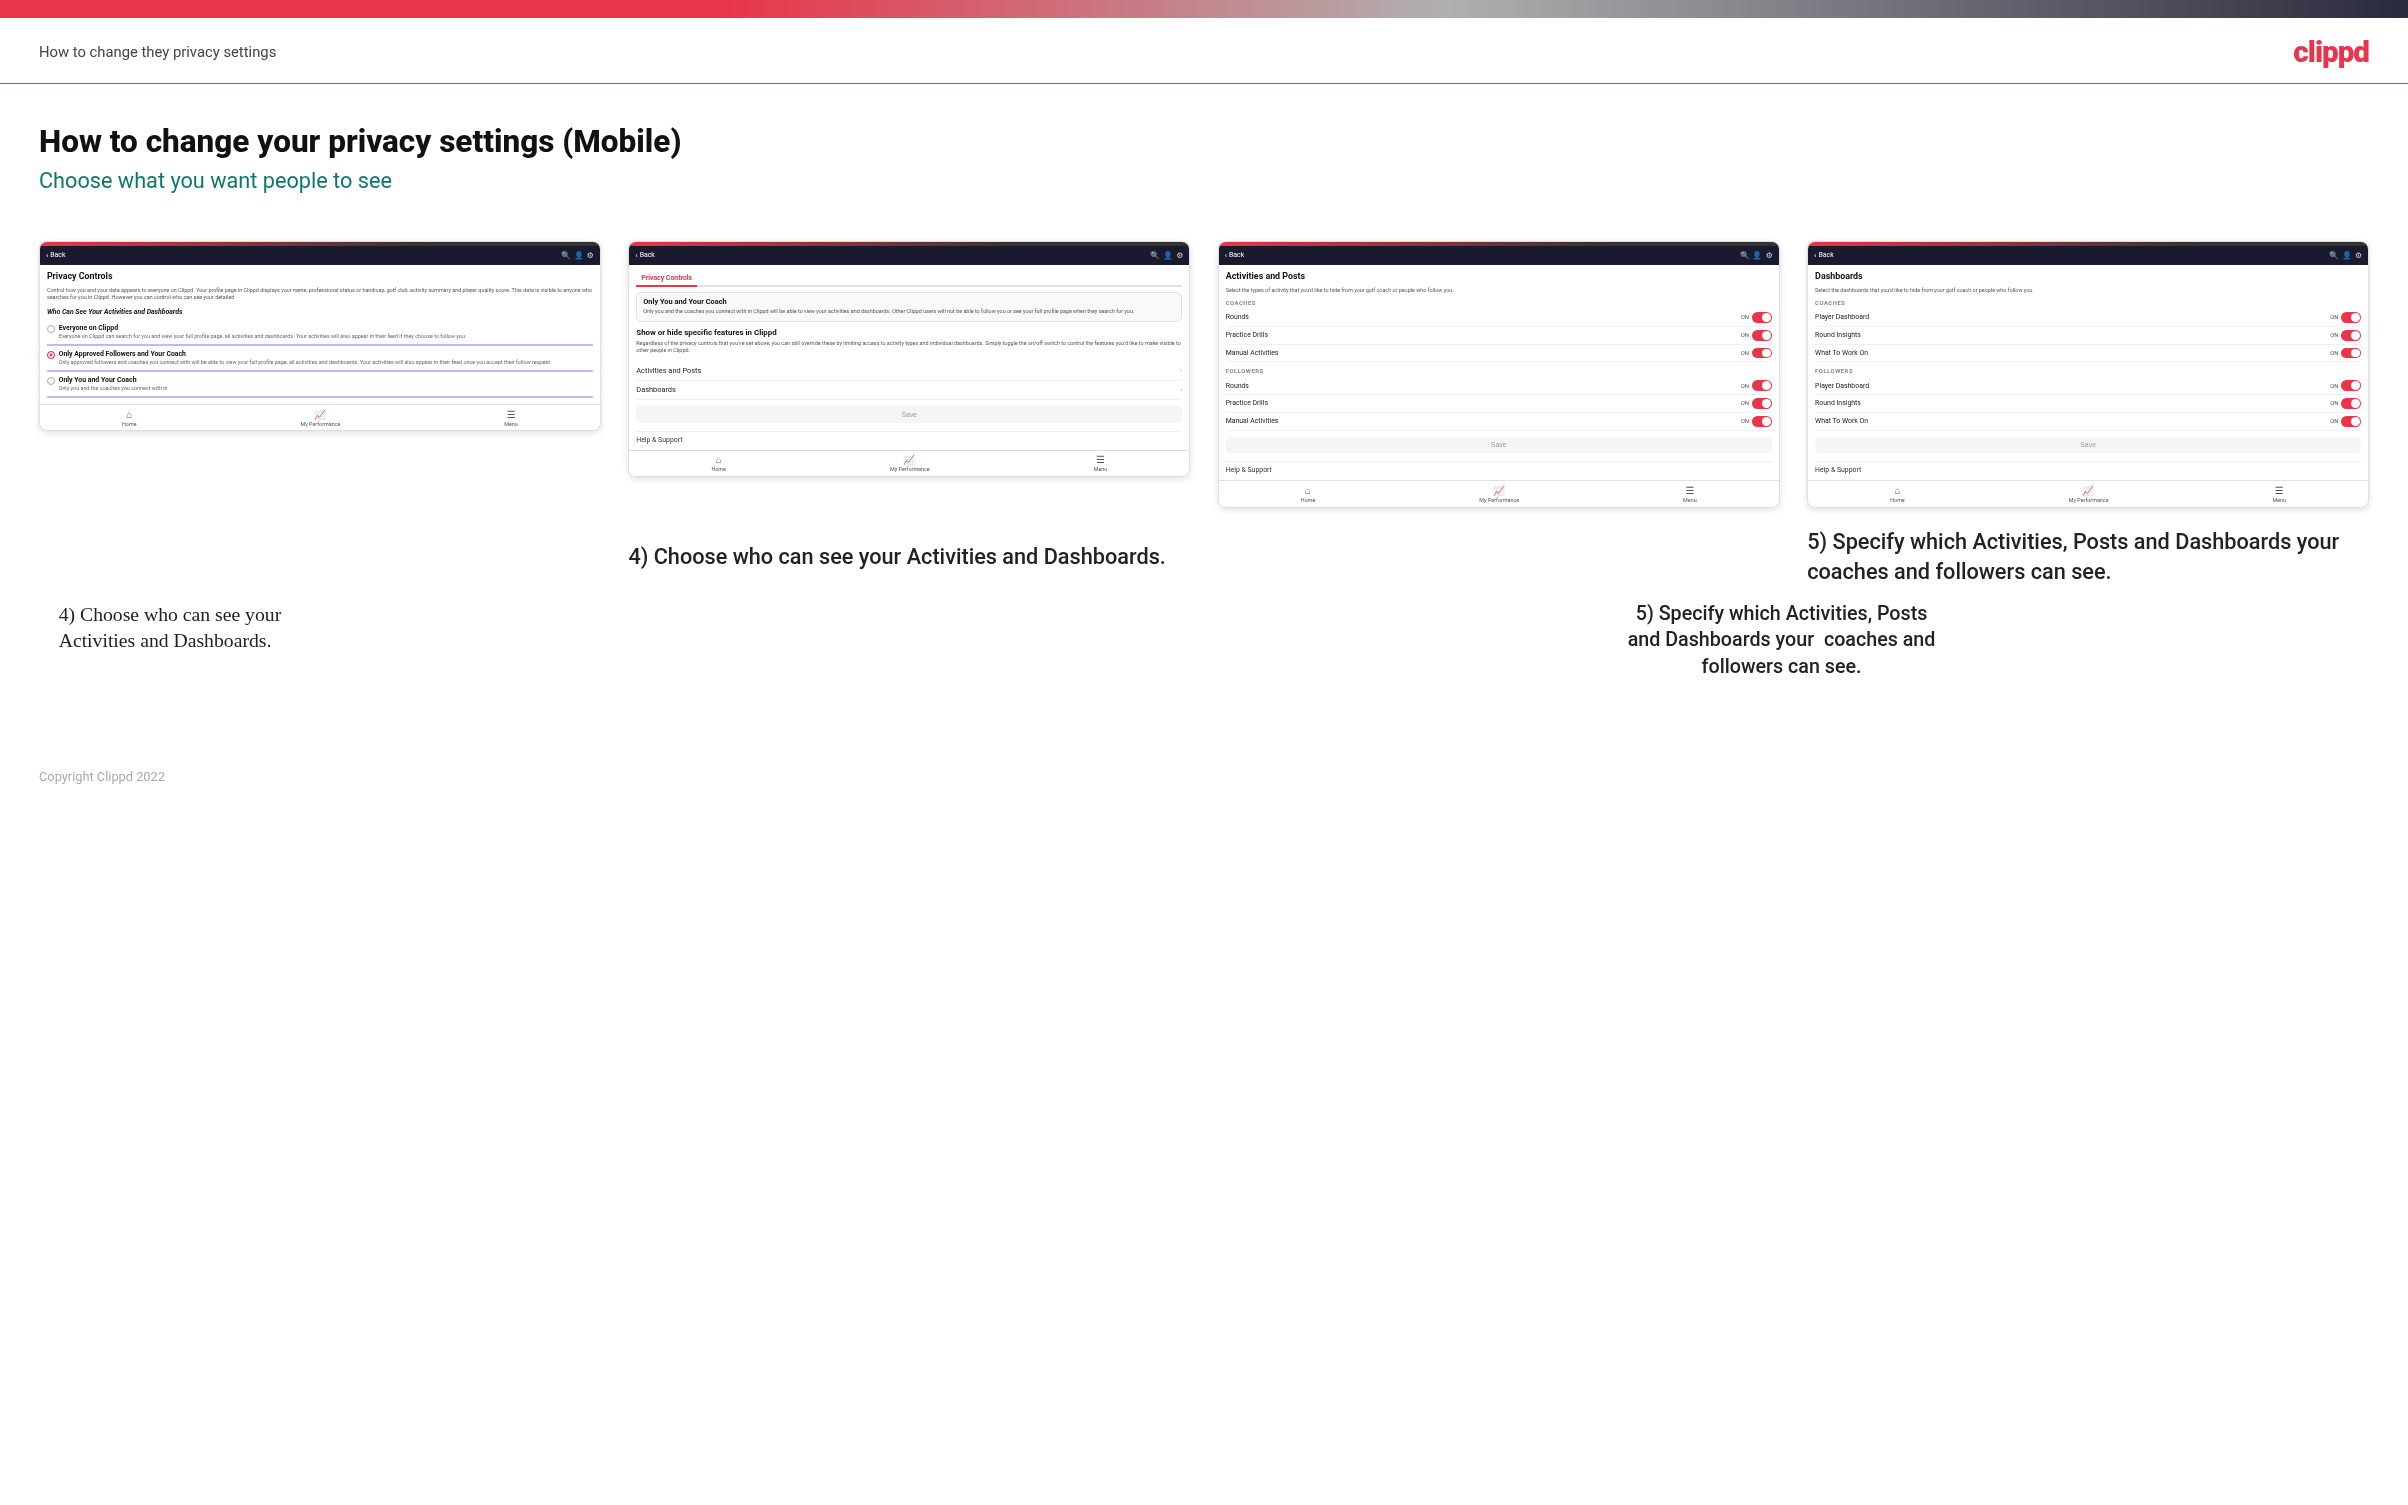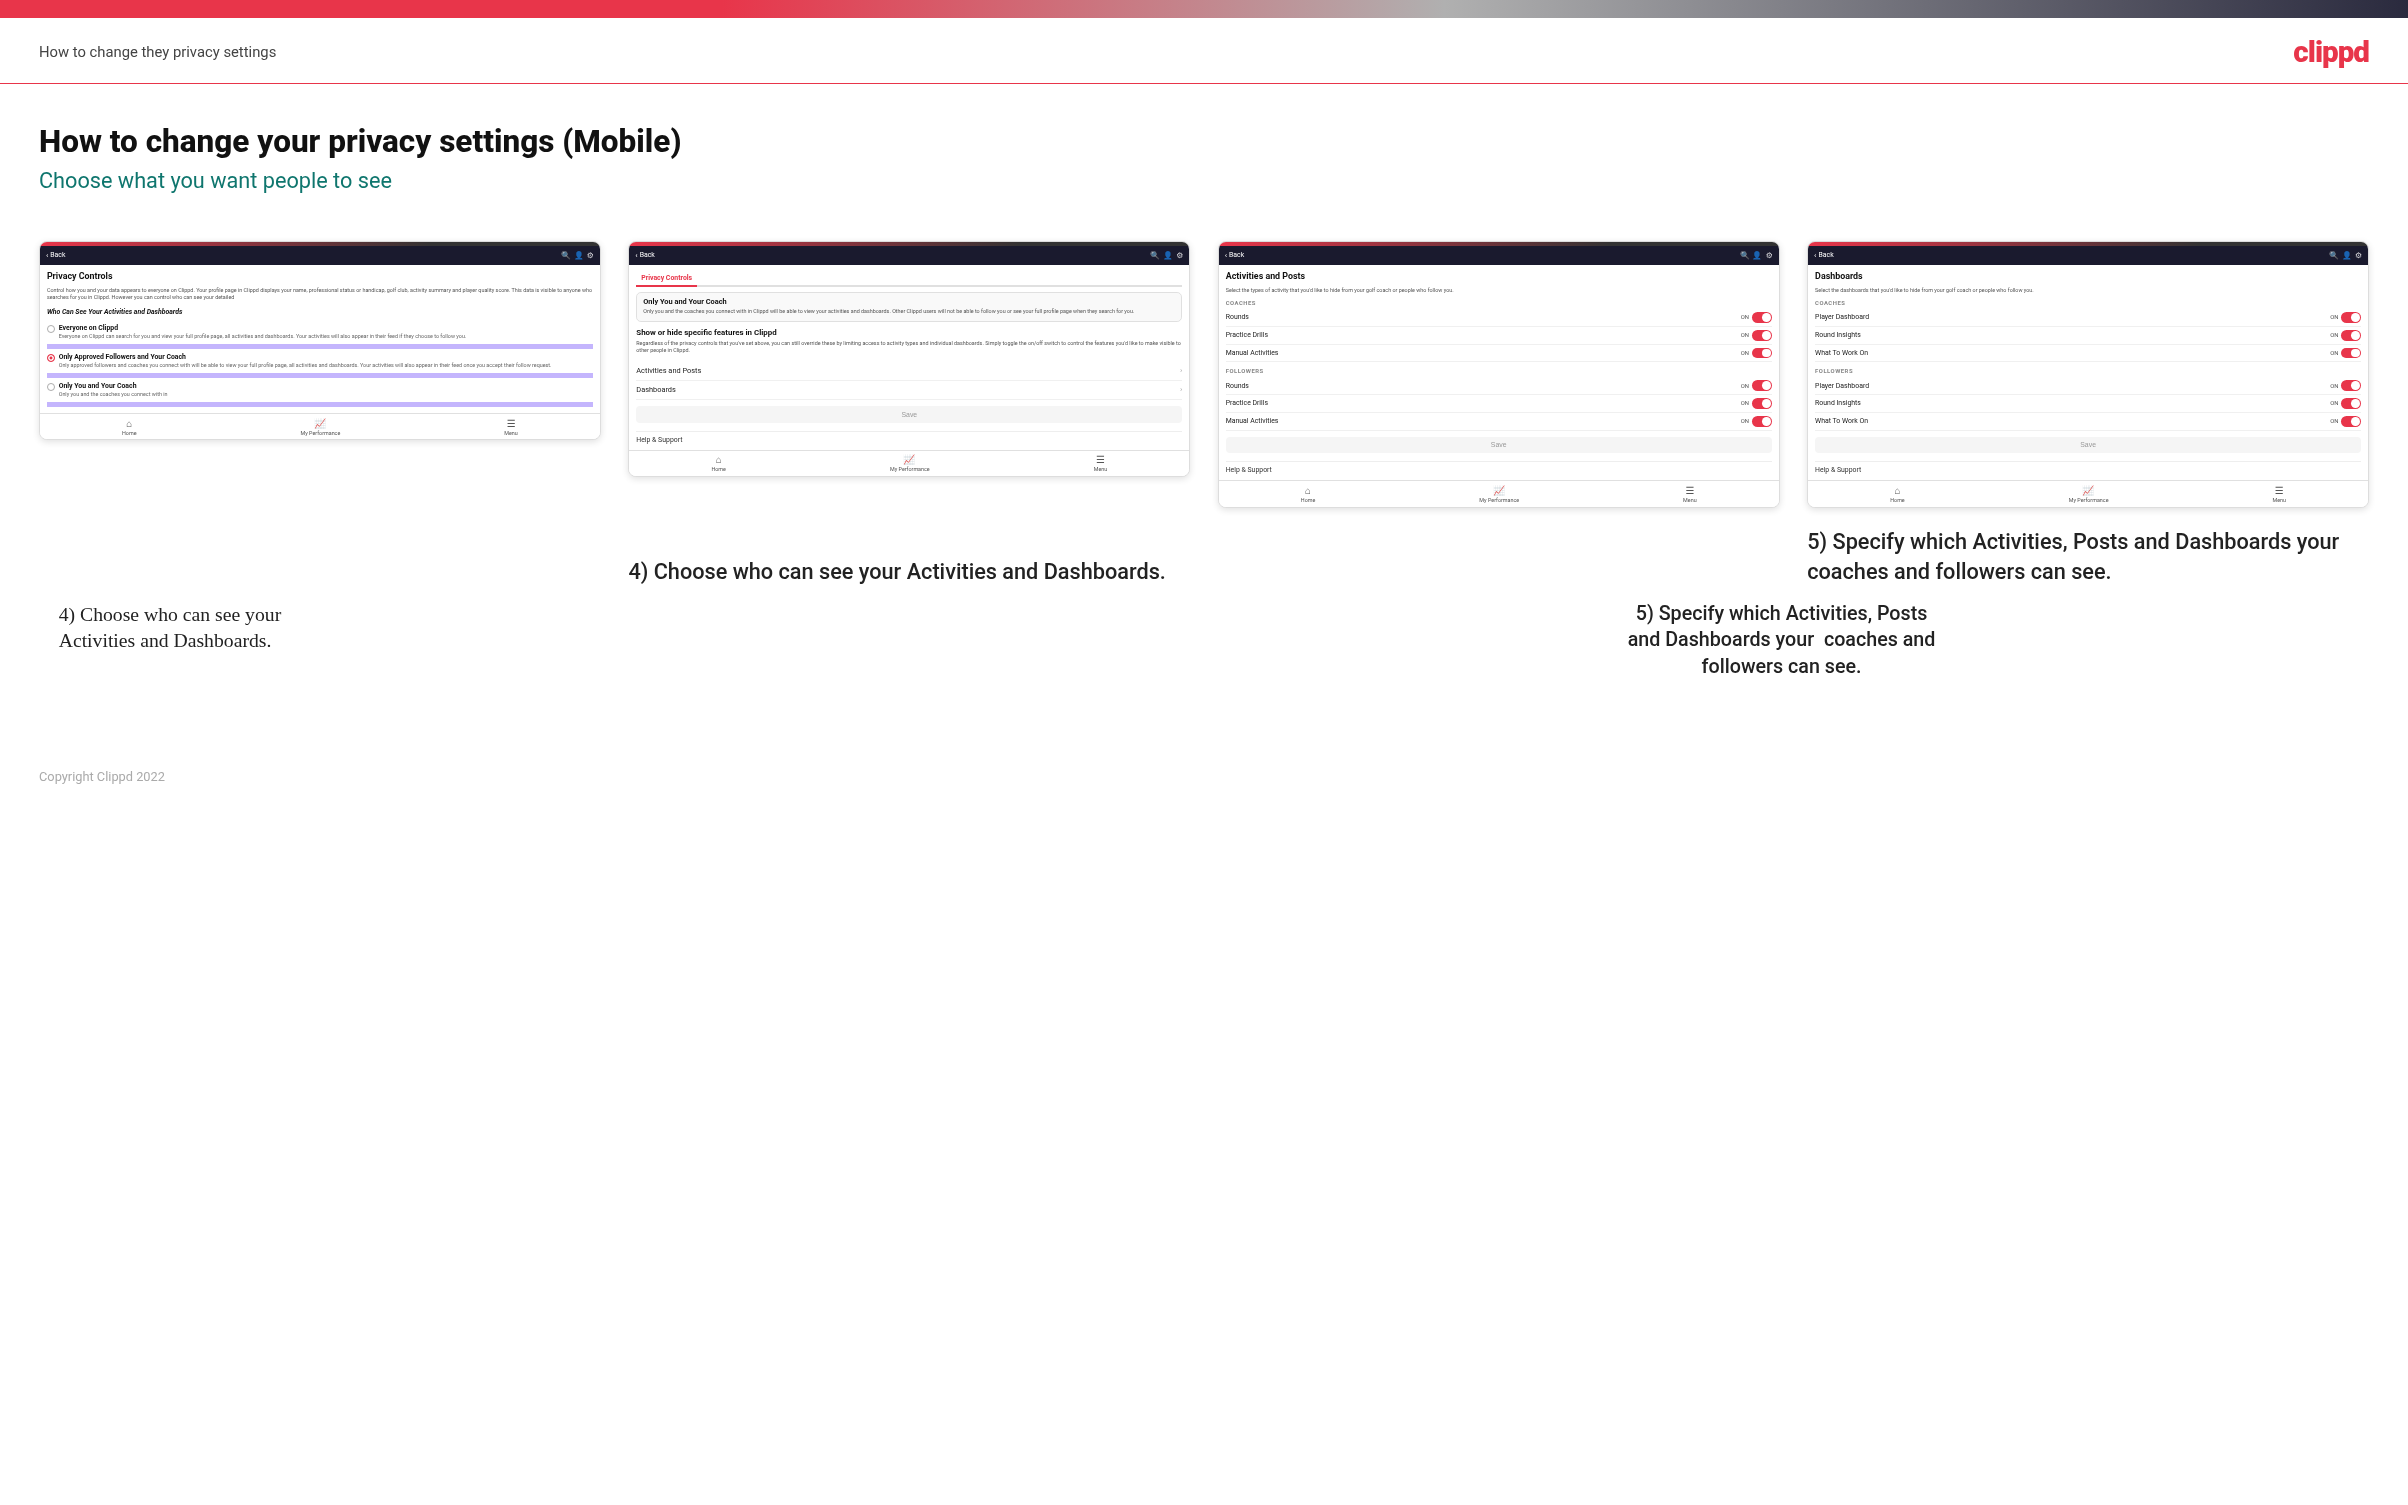--- a/index.html
+++ b/index.html
@@ -202,21 +202,21 @@
       font-size: 5.4px;
       color: #555;
     }
 
     
     .privacy-option {
       display: flex;
       align-items: flex-start;
       gap: 3.9px;
       padding: 3.9px 0;
-      border-bottom: 5px solid #c4b5fd;
+      border-bottom: 2px solid #c4b5fd;
     }
     .radio-circle {
       width: 7.9px;
       height: 7.9px;
       border-radius: 50%;
       border: 1.5px solid #aaa;
       margin-top: 1px;
       flex-shrink: 0;
     }
     .radio-circle.selected {
@@ -601,21 +601,21 @@
             <span class="phone-nav-label">Menu</span>
           </div>
         </div>
       </div>
     </div>
 
   </div>
 
   <div style="display:flex; gap:27.6px;">
     <div style="flex:1;"></div>
-    <div style="flex:1; display:flex; align-items:flex-end; padding-top:9.9px;">
+    <div style="flex:1; display:flex; align-items:center; padding-top:9.9px;">
       <p class="caption-text">4) Choose who can see your Activities and Dashboards.</p>
     </div>
     <div style="flex:1;"></div>
     <div style="flex:1; display:flex; align-items:center; padding-top:9.9px;">
       <p class="caption-text">5) Specify which Activities, Posts and Dashboards your  coaches and followers can see.</p>
     </div>
   </div>
 
   <div style="display:flex; margin-top:14.8px; gap:0;">
 

